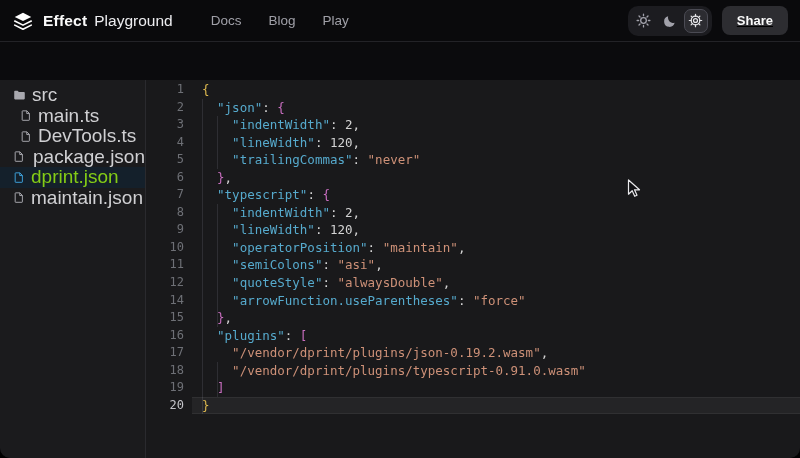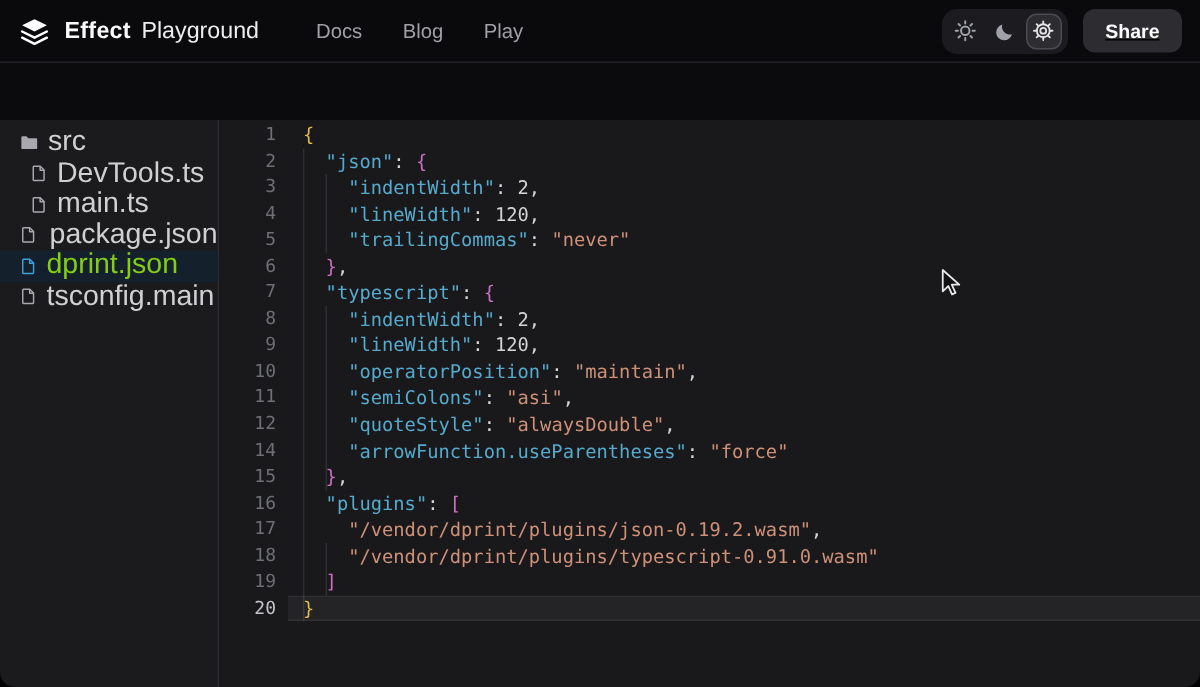--- a/index.html
+++ b/index.html
@@ -105,30 +105,30 @@
           </span>
           <span class="tree-label">src</span>
         </div>
         <div class="tree-row" style="padding-left: 20px;">
           <span class="tree-icon">
             <svg width="12" height="13" viewBox="0 0 16 16" fill="none" stroke="currentColor" stroke-width="1.3" stroke-linejoin="round">
               <path d="M3.5 1.8h5.6l3.4 3.4v8.6a.6.6 0 0 1-.6.6H3.5a.6.6 0 0 1-.6-.6V2.4a.6.6 0 0 1 .6-.6z"></path>
               <path d="M9 1.8v3.6h3.6"></path>
             </svg>
           </span>
-          <span class="tree-label">DevTools.ts</span>
+          <span class="tree-label">main.ts</span>
         </div>
         <div class="tree-row" style="padding-left: 20px;">
           <span class="tree-icon">
             <svg width="12" height="13" viewBox="0 0 16 16" fill="none" stroke="currentColor" stroke-width="1.3" stroke-linejoin="round">
               <path d="M3.5 1.8h5.6l3.4 3.4v8.6a.6.6 0 0 1-.6.6H3.5a.6.6 0 0 1-.6-.6V2.4a.6.6 0 0 1 .6-.6z"></path>
               <path d="M9 1.8v3.6h3.6"></path>
             </svg>
           </span>
-          <span class="tree-label">main.ts</span>
+          <span class="tree-label">DevTools.ts</span>
         </div>
         <div class="tree-row" style="padding-left: 13px; justify-content: space-between;">
           <span class="tree-icon">
             <svg width="12" height="13" viewBox="0 0 16 16" fill="none" stroke="currentColor" stroke-width="1.3" stroke-linejoin="round">
               <path d="M3.5 1.8h5.6l3.4 3.4v8.6a.6.6 0 0 1-.6.6H3.5a.6.6 0 0 1-.6-.6V2.4a.6.6 0 0 1 .6-.6z"></path>
               <path d="M9 1.8v3.6h3.6"></path>
             </svg>
           </span>
           <span class="tree-label">package.json</span>
         </div>
@@ -141,21 +141,21 @@
           </span>
           <span class="tree-label" style="color: #84cc16;">dprint.json</span>
         </div>
         <div class="tree-row" style="padding-left: 13px;">
           <span class="tree-icon">
             <svg width="12" height="13" viewBox="0 0 16 16" fill="none" stroke="currentColor" stroke-width="1.3" stroke-linejoin="round">
               <path d="M3.5 1.8h5.6l3.4 3.4v8.6a.6.6 0 0 1-.6.6H3.5a.6.6 0 0 1-.6-.6V2.4a.6.6 0 0 1 .6-.6z"></path>
               <path d="M9 1.8v3.6h3.6"></path>
             </svg>
           </span>
-          <span class="tree-label">tsconfig.main</span>
+          <span class="tree-label">maintain.json</span>
         </div>
       </div>
     <div class="editor-pane">
       <div class="code-lines" id="code-lines">
           <div class="code-line"><span class="ln">1</span><span class="code-text"><span style="color: rgb(221, 185, 79);">{</span></span></div>
           <div class="code-line"><span class="ln">2</span><span class="code-text"><span style="color: rgb(212, 212, 212);">  </span><span style="color: rgb(86, 170, 205);">"json"</span><span style="color: rgb(212, 212, 212);">: </span><span style="color: rgb(201, 110, 192);">{</span></span></div>
           <div class="code-line"><span class="ln">3</span><span class="code-text"><span style="color: rgb(212, 212, 212);">    </span><span style="color: rgb(86, 170, 205);">"indentWidth"</span><span style="color: rgb(212, 212, 212);">: </span><span style="color: rgb(212, 212, 212);">2</span><span style="color: rgb(212, 212, 212);">,</span></span></div>
           <div class="code-line"><span class="ln">4</span><span class="code-text"><span style="color: rgb(212, 212, 212);">    </span><span style="color: rgb(86, 170, 205);">"lineWidth"</span><span style="color: rgb(212, 212, 212);">: </span><span style="color: rgb(212, 212, 212);">120</span><span style="color: rgb(212, 212, 212);">,</span></span></div>
           <div class="code-line"><span class="ln">5</span><span class="code-text"><span style="color: rgb(212, 212, 212);">    </span><span style="color: rgb(86, 170, 205);">"trailingCommas"</span><span style="color: rgb(212, 212, 212);">: </span><span style="color: rgb(206, 145, 120);">"never"</span></span></div>
           <div class="code-line"><span class="ln">6</span><span class="code-text"><span style="color: rgb(212, 212, 212);">  </span><span style="color: rgb(201, 110, 192);">}</span><span style="color: rgb(212, 212, 212);">,</span></span></div>

